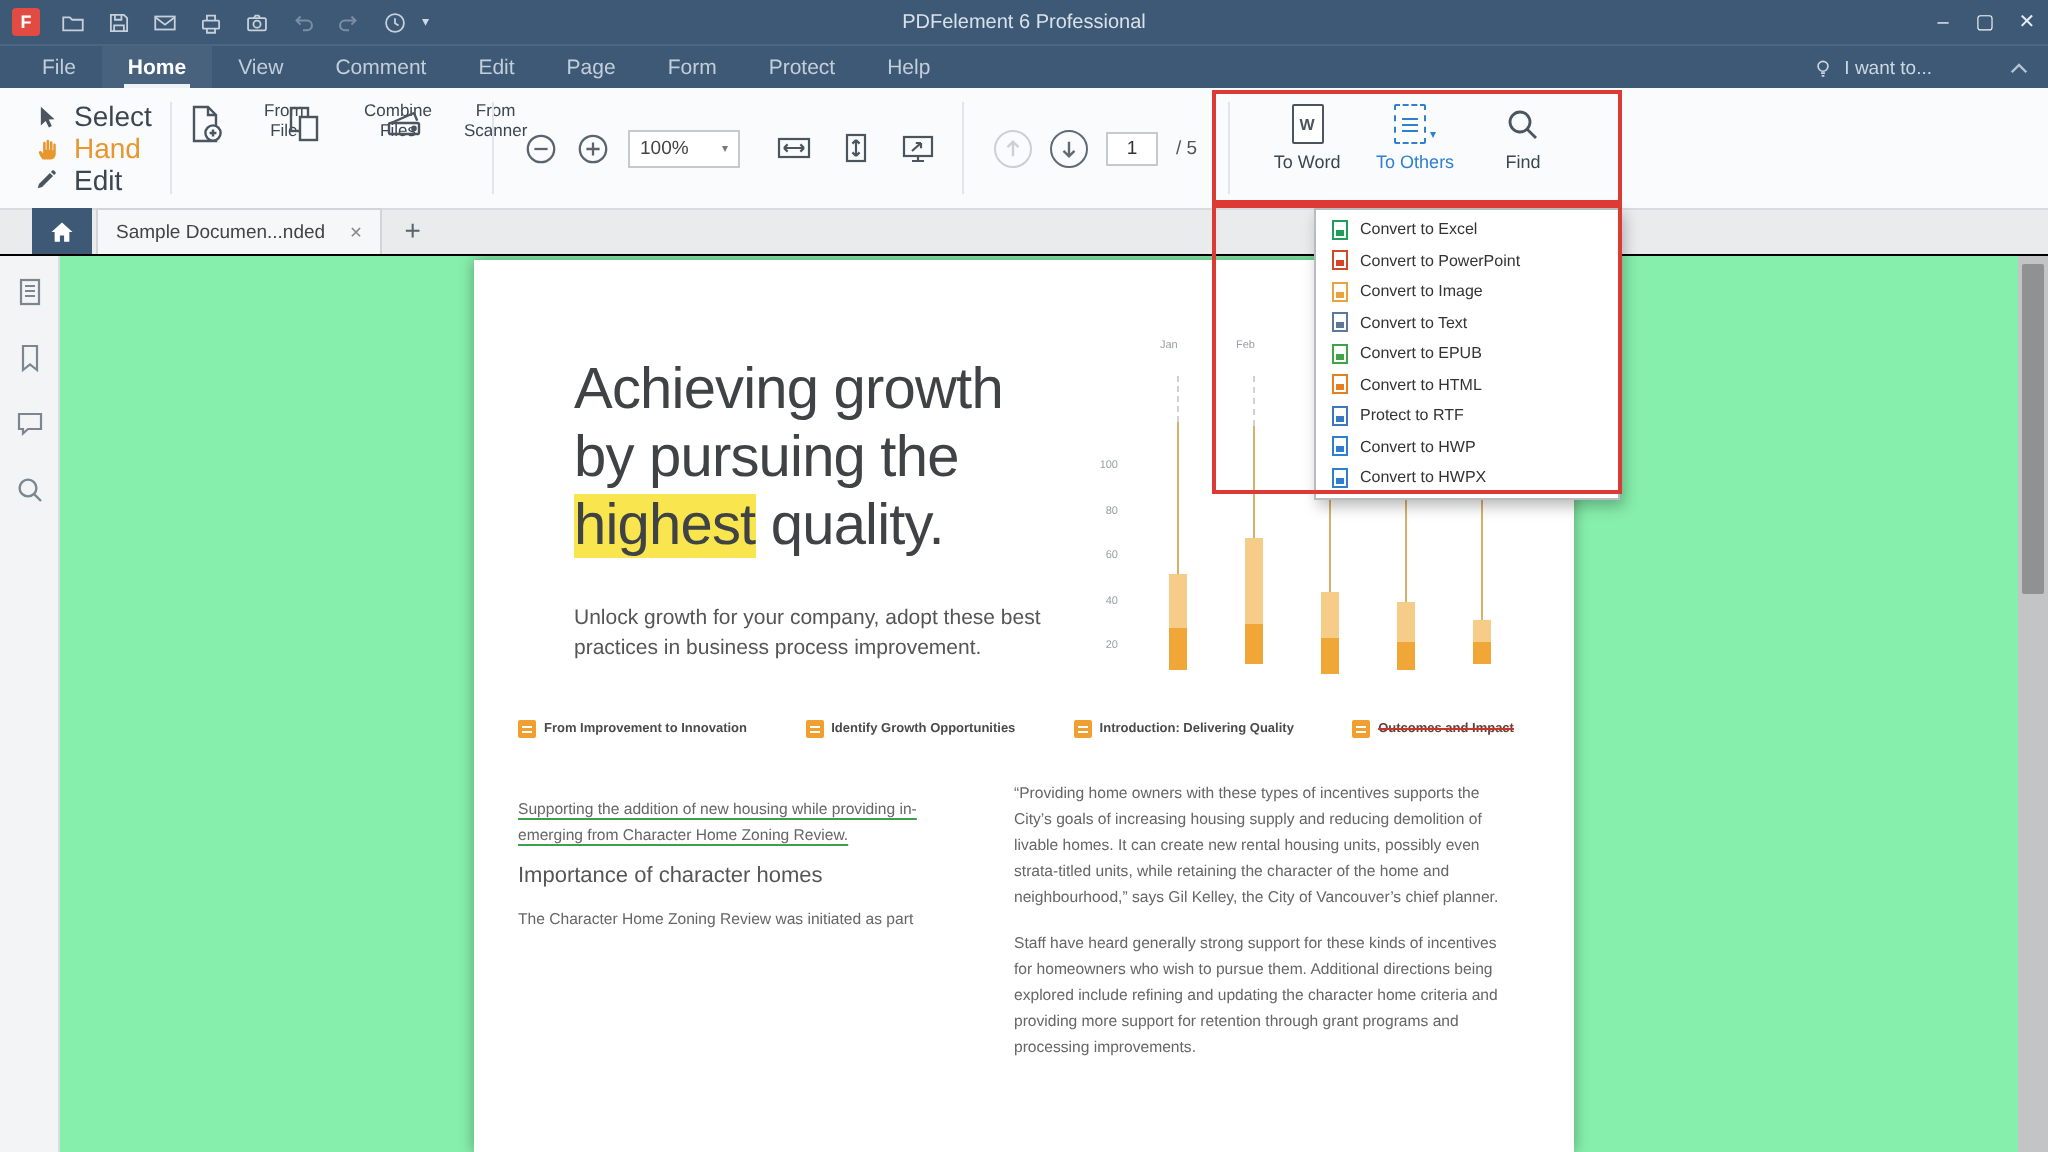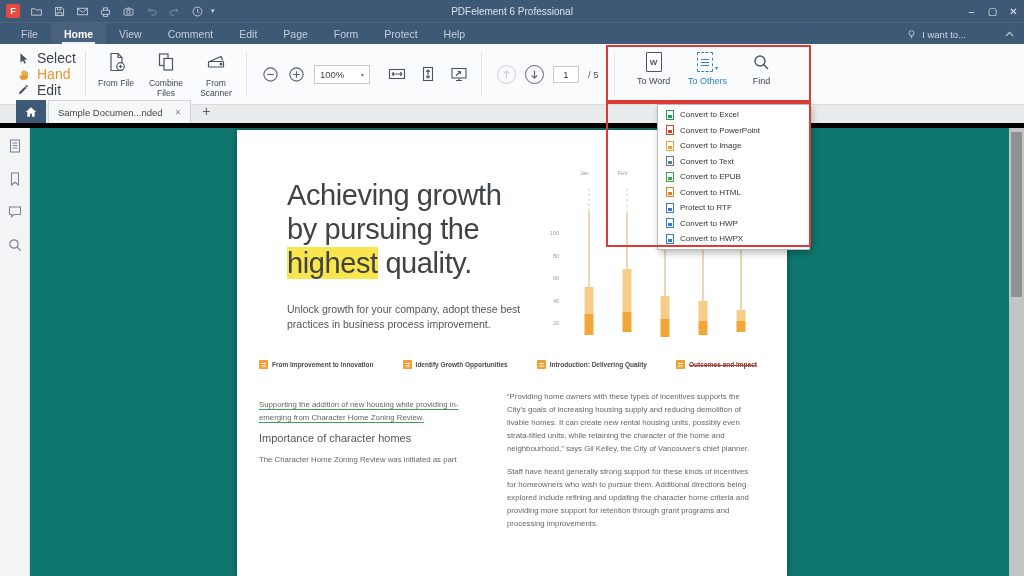--- a/index.html
+++ b/index.html
@@ -27,21 +27,21 @@
   .iwant{position:absolute;right:58px;top:0;height:22px;display:flex;align-items:center;gap:5px;color:#cdd7e2;font-size:9.5px}
   .collapse{position:absolute;right:8px;top:5px;width:13px;height:13px;opacity:.85}
 
   
   .toolbar{position:absolute;left:0;top:44px;width:1024px;height:61px;background:#fafbfc;border-bottom:1px solid #d9dcdf;display:flex;align-items:stretch}
   .vsep{width:1px;background:#e3e5e8;margin:7px 5px}
   .modes{display:flex;flex-direction:column;justify-content:space-between;padding:6px 4px 6px 17px;width:80px}
   .mode{display:flex;align-items:center;gap:6px;font-size:14px;color:#3c4650}
   .mode .micon{width:14px;display:inline-flex}
   .mode.active{color:#e8962e}
-  .bigbtn{width:50px;display:flex;flex-direction:column;align-items:center;padding-top:7px;gap:6px;font-size:8.5px;color:#3c4650;text-align:center;line-height:9.5px}
+  .bigbtn{width:50px;display:flex;flex-direction:row;align-items:flex-start;padding-top:7px;gap:19px;font-size:8.5px;color:#3c4650;text-align:center;line-height:9.5px}
   .zgroup{display:flex;align-items:center;gap:9px;padding:0 10px}
   .zoom-select{width:56px;height:19px;border:1px solid #c6cacd;background:#fff;display:flex;align-items:center;justify-content:space-between;padding:0 5px;font-size:9.5px;color:#444}
   .zcaret{font-size:6px;color:#777}
   .vgroup{display:flex;align-items:center;gap:13px;padding:0 8px}
   .pgroup{display:flex;align-items:center;gap:9px;padding:0 10px}
   .circ{width:19px;height:19px;border-radius:50%;border:1px solid #5f6a75;color:#5f6a75;display:flex;align-items:center;justify-content:center}
   .circ.dis{border-color:#ccd0d4;color:#ccd0d4}
   .pageno{width:26px;height:17px;border:1px solid #c6cacd;text-align:center;font-size:9.5px;color:#333;background:#fff;font-family:inherit}
   .pgslash{font-size:9.5px;color:#555}
   .cgroup{display:flex;align-items:flex-start;padding:7px 0 0 8px;gap:2px}
@@ -58,32 +58,32 @@
   .red1{position:absolute;left:606px;top:45px;width:205px;height:57px;border:2px solid #dd3a36;z-index:60;pointer-events:none}
   .red2{position:absolute;left:606px;top:102px;width:205px;height:145px;border:2px solid #dd3a36;z-index:60;pointer-events:none}
 
   
   .dropdown{position:absolute;left:657px;top:104px;width:153px;background:#fff;border:1px solid #b8bcc0;box-shadow:2px 3px 7px rgba(0,0,0,.28);z-index:50;padding:2px 0}
   .dd-item{height:15.5px;display:flex;align-items:center;gap:6px;padding-left:8px;font-size:8px;color:#333}
   .dd-ic{width:8px;height:10px;border:1px solid;background:#fff;position:relative;flex:0 0 auto}
   .dd-ic i{position:absolute;left:1px;bottom:1px;width:4px;height:3px}
 
   
-  .tabbar{position:absolute;left:0;top:105px;width:1024px;height:23px;background:#e9ebed;border-bottom:5px solid #000000;display:flex;align-items:flex-end}
+  .tabbar{position:absolute;left:0;top:105px;width:1024px;height:23px;background:#e9ebed;border-bottom:1px solid #000000;display:flex;align-items:flex-end}
   .home-tab{width:30px;height:23px;background:#3d5975;display:flex;align-items:center;justify-content:center;margin-left:16px}
   .doc-tab{height:23px;background:#f6f7f9;border:1px solid #d2d5d8;border-bottom:none;display:flex;align-items:center;padding:0 9px;gap:12px;font-size:9.5px;color:#444;margin-left:2px}
   .tab-close{font-size:8px;color:#888}
   .new-tab{margin-left:11px;font-size:14px;color:#566;line-height:20px;padding-bottom:2px}
 
   
   .sidebar{position:absolute;left:0;top:128px;width:30px;height:448px;background:#f3f4f6;border-right:1px solid #dadde0;display:flex;flex-direction:column;align-items:center;padding-top:10px;gap:17px;z-index:2}
   .sbtn{width:16px;height:16px;opacity:.8}
 
   
-  .docarea{position:absolute;left:30px;top:128px;width:994px;height:448px;background:#0f766e;overflow:hidden}
+  .docarea{position:absolute;left:30px;top:128px;width:994px;height:448px;background:#86efac;overflow:hidden}
   .page{position:absolute;left:207px;top:2px;width:550px;height:446px;background:#fff;box-shadow:0 0 7px rgba(0,0,0,.35)}
   .vscroll{position:absolute;right:0;top:0;width:15px;height:448px;background:#c2c4c6}
   .vthumb{position:absolute;left:2px;top:4px;width:11px;height:165px;background:#8f9193;border-radius:1px}
 
   
   .headline{position:absolute;left:50px;top:48px;font-size:29px;line-height:34px;color:#3f4345;letter-spacing:-.4px}
   .hl{background:#f9e54d}
   .intro{position:absolute;left:50px;top:172px;width:260px;font-size:10.5px;line-height:15px;color:#555}
 
   .chart{position:absolute;left:305px;top:40px;width:215px;height:185px}

